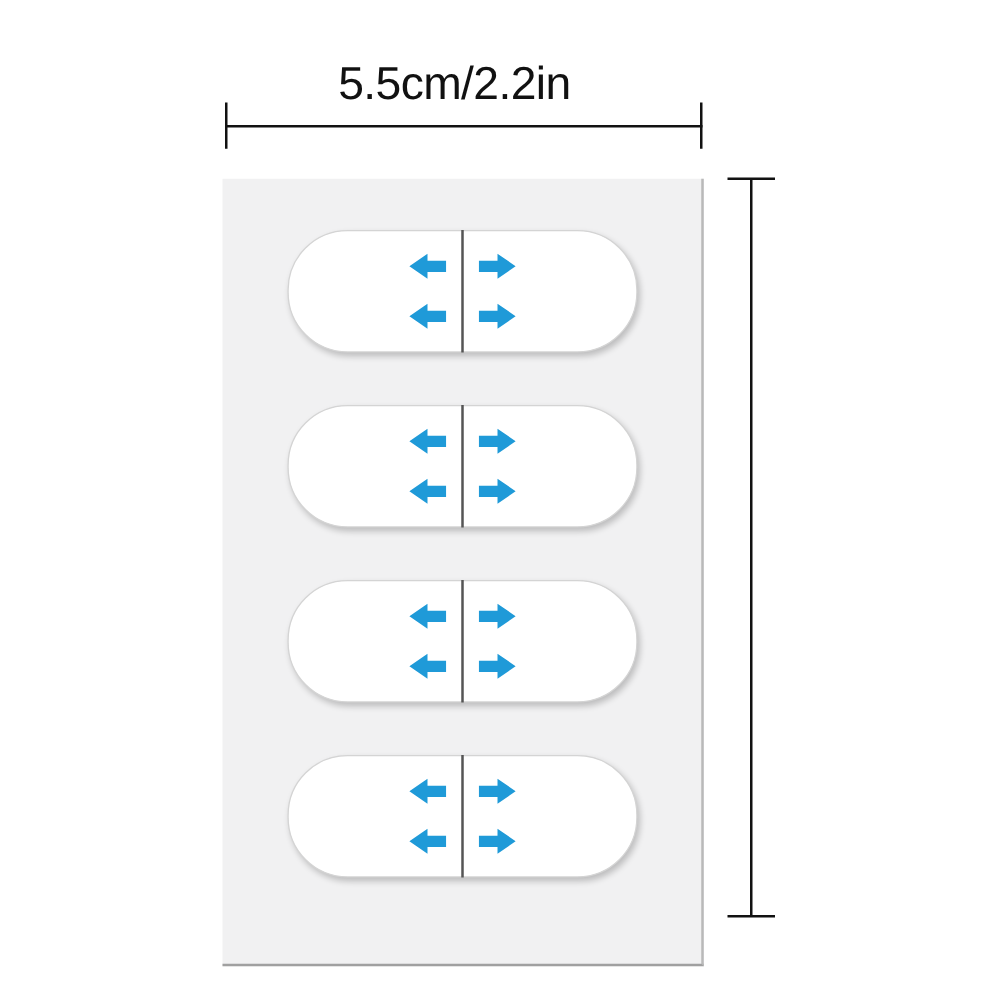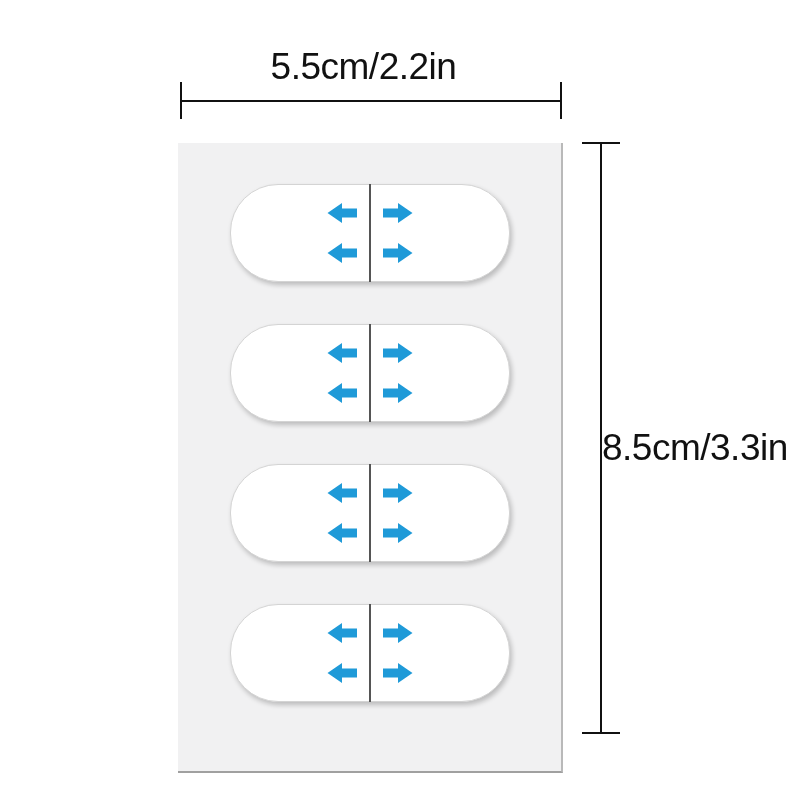--- a/index.html
+++ b/index.html
@@ -73,21 +73,20 @@
 </head>
 <body>
 
 <div class="canvas">
 
   <div class="dim-label width">5.5cm/2.2in</div>
   <div class="dim dim-h-line"></div>
   <div class="dim dim-h-tick left"></div>
   <div class="dim dim-h-tick right"></div>
 
-  <div class="dim-label height">8.5cm/3.3in</div>
   <div class="dim dim-v-line"></div>
   <div class="dim dim-v-tick top"></div>
   <div class="dim dim-v-tick bottom"></div>
 
   <div class="sheet">
   <div class="sticker">
     <div class="divider"></div>
     <div class="arrow-grid">
   <svg viewBox="0 0 30 21" aria-hidden="true">
     <polygon points="30,6 15,6 15,0.5 0.5,10.5 15,20.5 15,15 30,15"></polygon>

